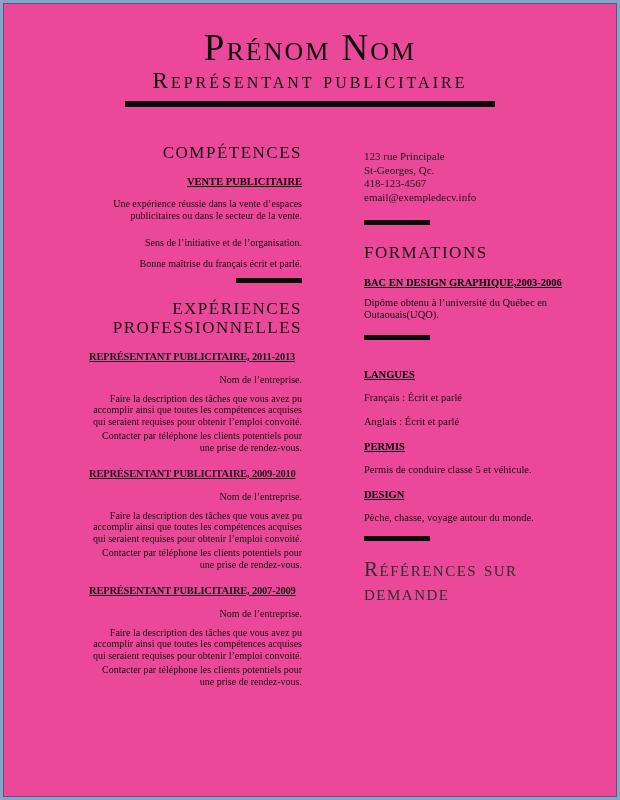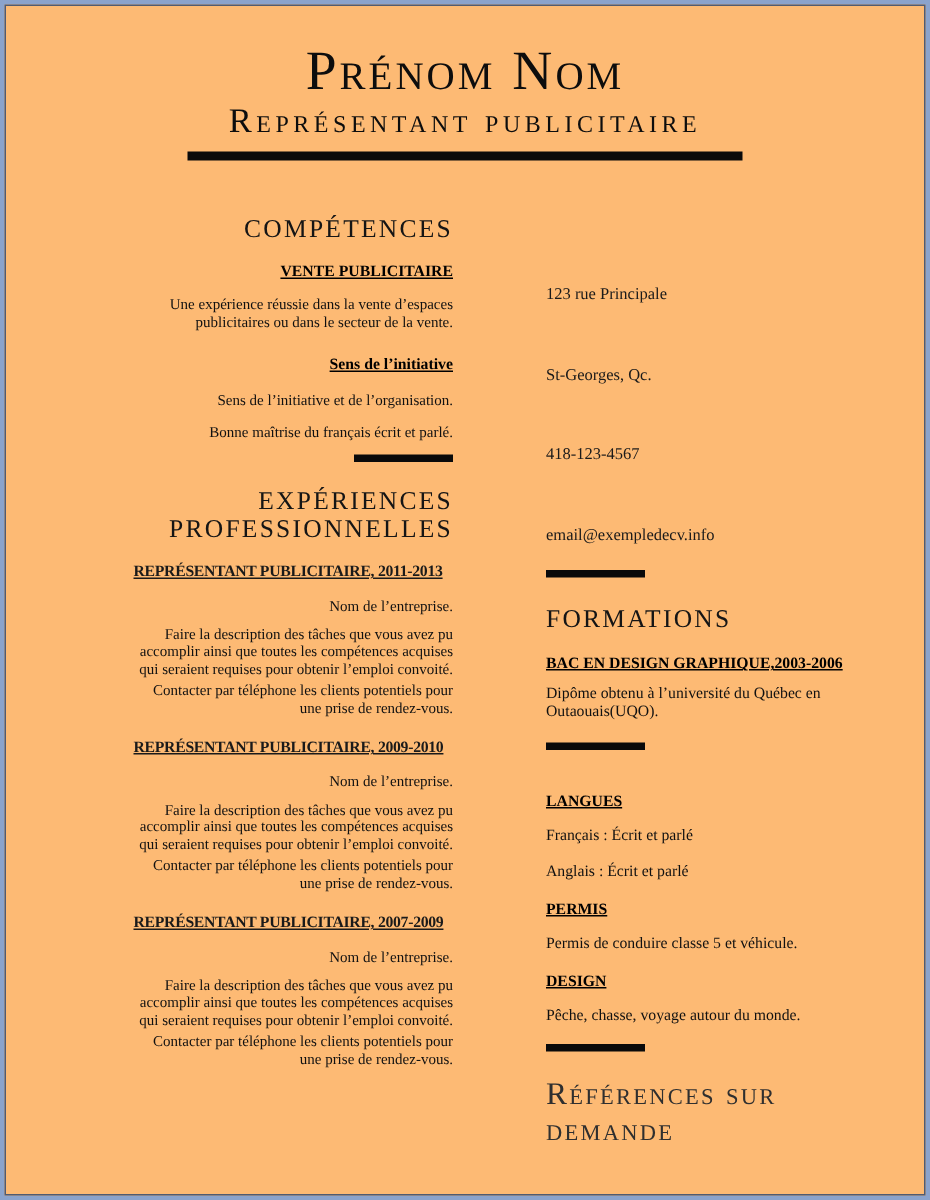--- a/index.html
+++ b/index.html
@@ -7,21 +7,21 @@
   body {
     background: #8ba3cc;
     padding: 3px;
     font-family: "Liberation Serif", serif;
     color: #1a1a1a;
   }
   .page {
     position: relative;
     width: 614px;
     height: 794px;
-    background: #fdba74;
+    background: #ec4899;
     border: 1px solid #4f5b73;
     overflow: hidden;
   }
   
   .header { text-align: center; padding-top: 24px; }
   .name {
     font-variant: small-caps;
     font-size: 37px;
     line-height: 40px;
     letter-spacing: 2px;
@@ -97,21 +97,21 @@
     text-decoration: underline;
     text-align: left;
     white-space: nowrap;
     letter-spacing: -0.2px;
     margin-bottom: 11px;
   }
   .job-company { margin-bottom: 7px; }
   .job-p1 { margin-bottom: 3px; }
   .job-p2 { margin-bottom: 14px; }
   
-  .contact-line { font-size: 11px; line-height: 13.5px; margin-top: 40px; }
+  .contact-line { font-size: 11px; line-height: 13.5px; }
   .col-right .divider-contact { margin-top: 16px; margin-bottom: 18px; }
   .formations-heading { margin-bottom: 14px; }
   .edu-title { margin-bottom: 8px; }
   .edu-desc { font-size: 10.5px; line-height: 11.5px; margin-bottom: 12px; }
   .divider-formations { margin-top: 15px; margin-bottom: 28px; }
   .infos-heading { margin-bottom: 13px; }
   .info-label { margin-bottom: 11px; }
   .info-text { font-size: 10.5px; line-height: 12px; margin-bottom: 12px; }
   .divider-infos { margin-top: 6px; margin-bottom: 16px; }
   .references {
@@ -131,21 +131,20 @@
   <div class="header">
     <div class="name">Prénom Nom</div>
     <div class="jobtitle">Représentant publicitaire</div>
     <div class="header-rule"></div>
   </div>
 
   <div class="col-left">
     <div class="section-heading">COMPÉTENCES</div>
     <div class="subhead sub-vente">VENTE PUBLICITAIRE</div>
     <div class="body-text p-vente">Une expérience réussie dans la vente d’espaces publicitaires ou dans le secteur de la vente.</div>
-    <div class="subhead sub-initiative">Sens de l’initiative</div>
     <div class="body-text p-init1">Sens de l’initiative et de l’organisation.</div>
     <div class="body-text p-init2">Bonne maîtrise du français écrit et parlé.</div>
     <div class="divider right"></div>
     <div class="section-heading exp-heading">EXPÉRIENCES PROFESSIONNELLES</div>
 
     <div>
       <div class="job-title">REPRÉSENTANT PUBLICITAIRE, 2011-2013</div>
       <div class="body-text job-company">Nom de l’entreprise.</div>
       <div class="body-text job-p1">Faire la description des tâches que vous avez pu accomplir ainsi que toutes les compétences acquises qui seraient requises pour obtenir l’emploi convoité.</div>
       <div class="body-text job-p2">Contacter par téléphone les clients potentiels pour une prise de rendez-vous.</div>

